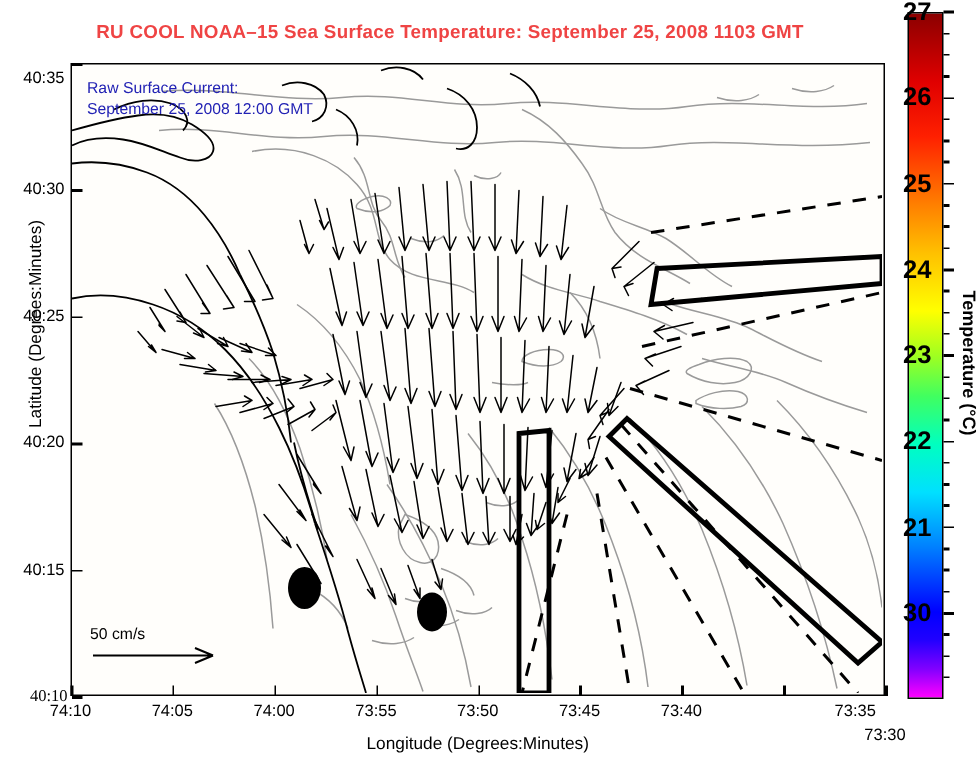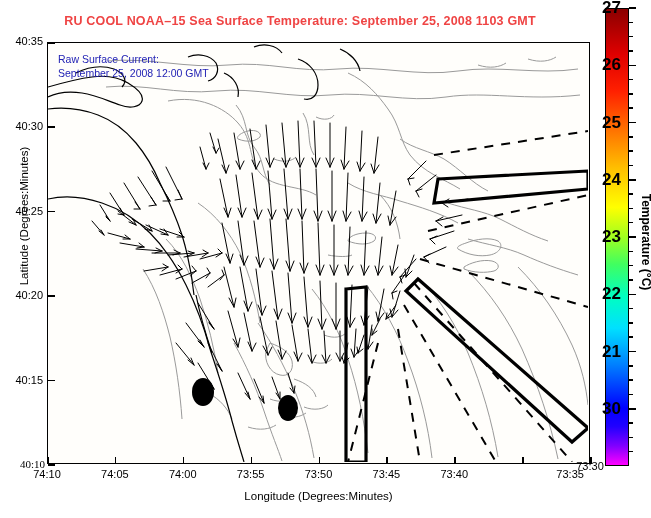--- a/index.html
+++ b/index.html
@@ -256,45 +256,51 @@
       <ellipse cx="155" cy="349" rx="11" ry="14"></ellipse>
       <ellipse cx="240" cy="365" rx="10" ry="13"></ellipse>
     </g>
   </svg>
 
   <div id="anno">
     <div>Raw Surface Current:</div>
     <div>September 25, 2008 12:00 GMT</div>
   </div>
 
+  <div id="scalebar">
+    <div class="lbl">50 cm/s</div>
+    <svg width="92" height="14">
+      <path d="M2,7 L82,7 M82,7 L70,2 M82,7 L70,12" stroke="#000" stroke-width="1.4" fill="none"></path>
+    </svg>
+  </div>
 </div>
 
 <div id="xaxis">
     <div class="tick" style="left: 47px; top: 457px; width: 1.5px; height: 7px;"></div>
     <div class="xtl" style="left: 47px; top: 468px; text-align: right;">74:10</div>
     <div class="tick" style="left: 114.875px; top: 457px; width: 1.5px; height: 7px;"></div>
     <div class="xtl" style="left: 114.875px; top: 468px;">74:05</div>
     <div class="tick" style="left: 182.75px; top: 457px; width: 1.5px; height: 7px;"></div>
     <div class="xtl" style="left: 182.75px; top: 468px;">74:00</div>
     <div class="tick" style="left: 250.625px; top: 457px; width: 1.5px; height: 7px;"></div>
     <div class="xtl" style="left: 250.625px; top: 468px;">73:55</div>
     <div class="tick" style="left: 318.5px; top: 457px; width: 1.5px; height: 7px;"></div>
     <div class="xtl" style="left: 318.5px; top: 468px;">73:50</div>
     <div class="tick" style="left: 386.375px; top: 457px; width: 1.5px; height: 7px;"></div>
     <div class="xtl" style="left: 386.375px; top: 468px;">73:45</div>
     <div class="tick" style="left: 454.25px; top: 457px; width: 1.5px; height: 7px;"></div>
     <div class="xtl" style="left: 454.25px; top: 468px;">73:40</div>
     <div class="tick" style="left: 522.125px; top: 457px; width: 1.5px; height: 7px;"></div>
     <div class="xtl" style="left: 522.125px; top: 468px; margin-left: 48px;">73:35</div>
     <div class="tick" style="left: 590px; top: 457px; width: 1.5px; height: 7px;"></div>
-    <div class="xtl" style="left: 590px; top: 460px;">73:30</div>
+    <div class="xtl" style="left: 590px; top: 484px;">73:30</div>
   </div>
 <div id="yaxis">
     <div class="tick" style="left: 48px; top: 42px; width: 7px; height: 1.5px;"></div>
-    <div class="ytl" style="left: 1px; top: 41px; width: 42px;">40:35</div>
+    <div class="ytl" style="left: 1px; top: 52px; width: 42px;">40:35</div>
     <div class="tick" style="left: 48px; top: 126.4px; width: 7px; height: 1.5px;"></div>
     <div class="ytl" style="left: 1px; top: 126.4px; width: 42px;">40:30</div>
     <div class="tick" style="left: 48px; top: 210.8px; width: 7px; height: 1.5px;"></div>
     <div class="ytl" style="left: 1px; top: 210.8px; width: 42px;">40:25</div>
     <div class="tick" style="left: 48px; top: 295.2px; width: 7px; height: 1.5px;"></div>
     <div class="ytl" style="left: 1px; top: 295.2px; width: 42px;">40:20</div>
     <div class="tick" style="left: 48px; top: 379.6px; width: 7px; height: 1.5px;"></div>
     <div class="ytl" style="left: 1px; top: 379.6px; width: 42px;">40:15</div>
     <div class="tick" style="left: 48px; top: 464px; width: 7px; height: 1.5px;"></div>
     <div class="ytl" style="left: 1px; top: 464px; width: 44px; font-family: Liberation Serif, serif;">40:10</div>

